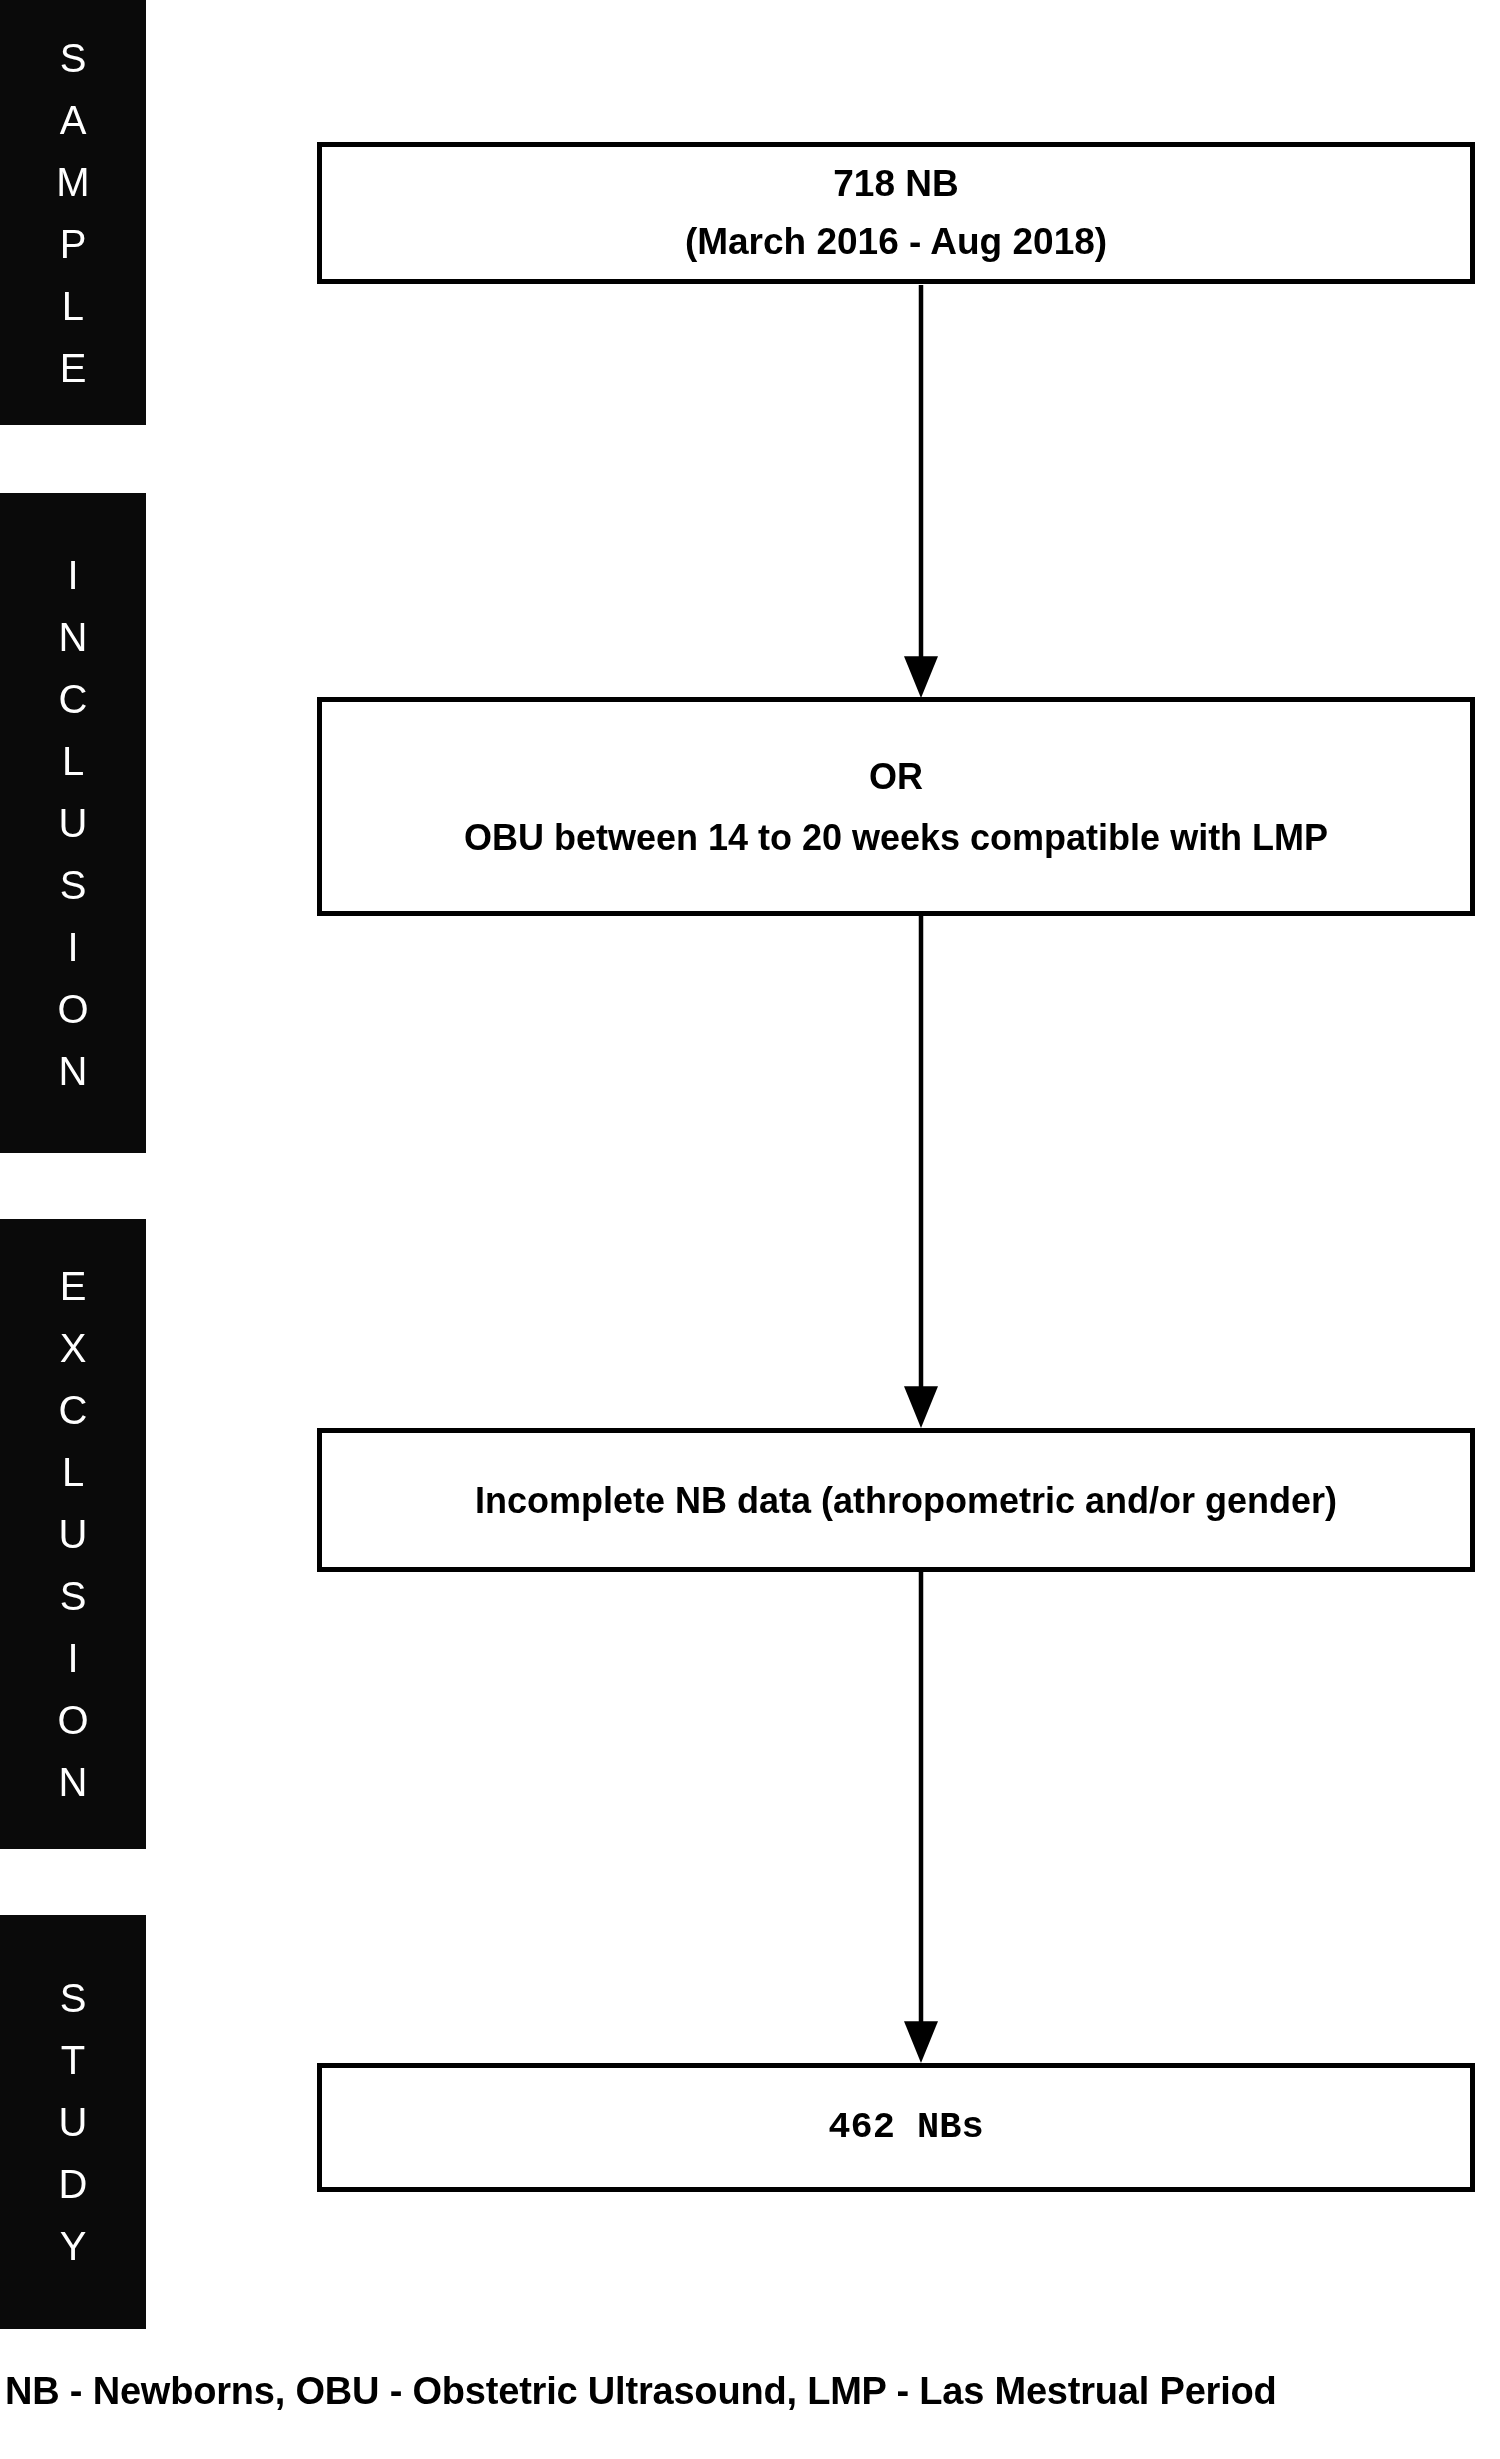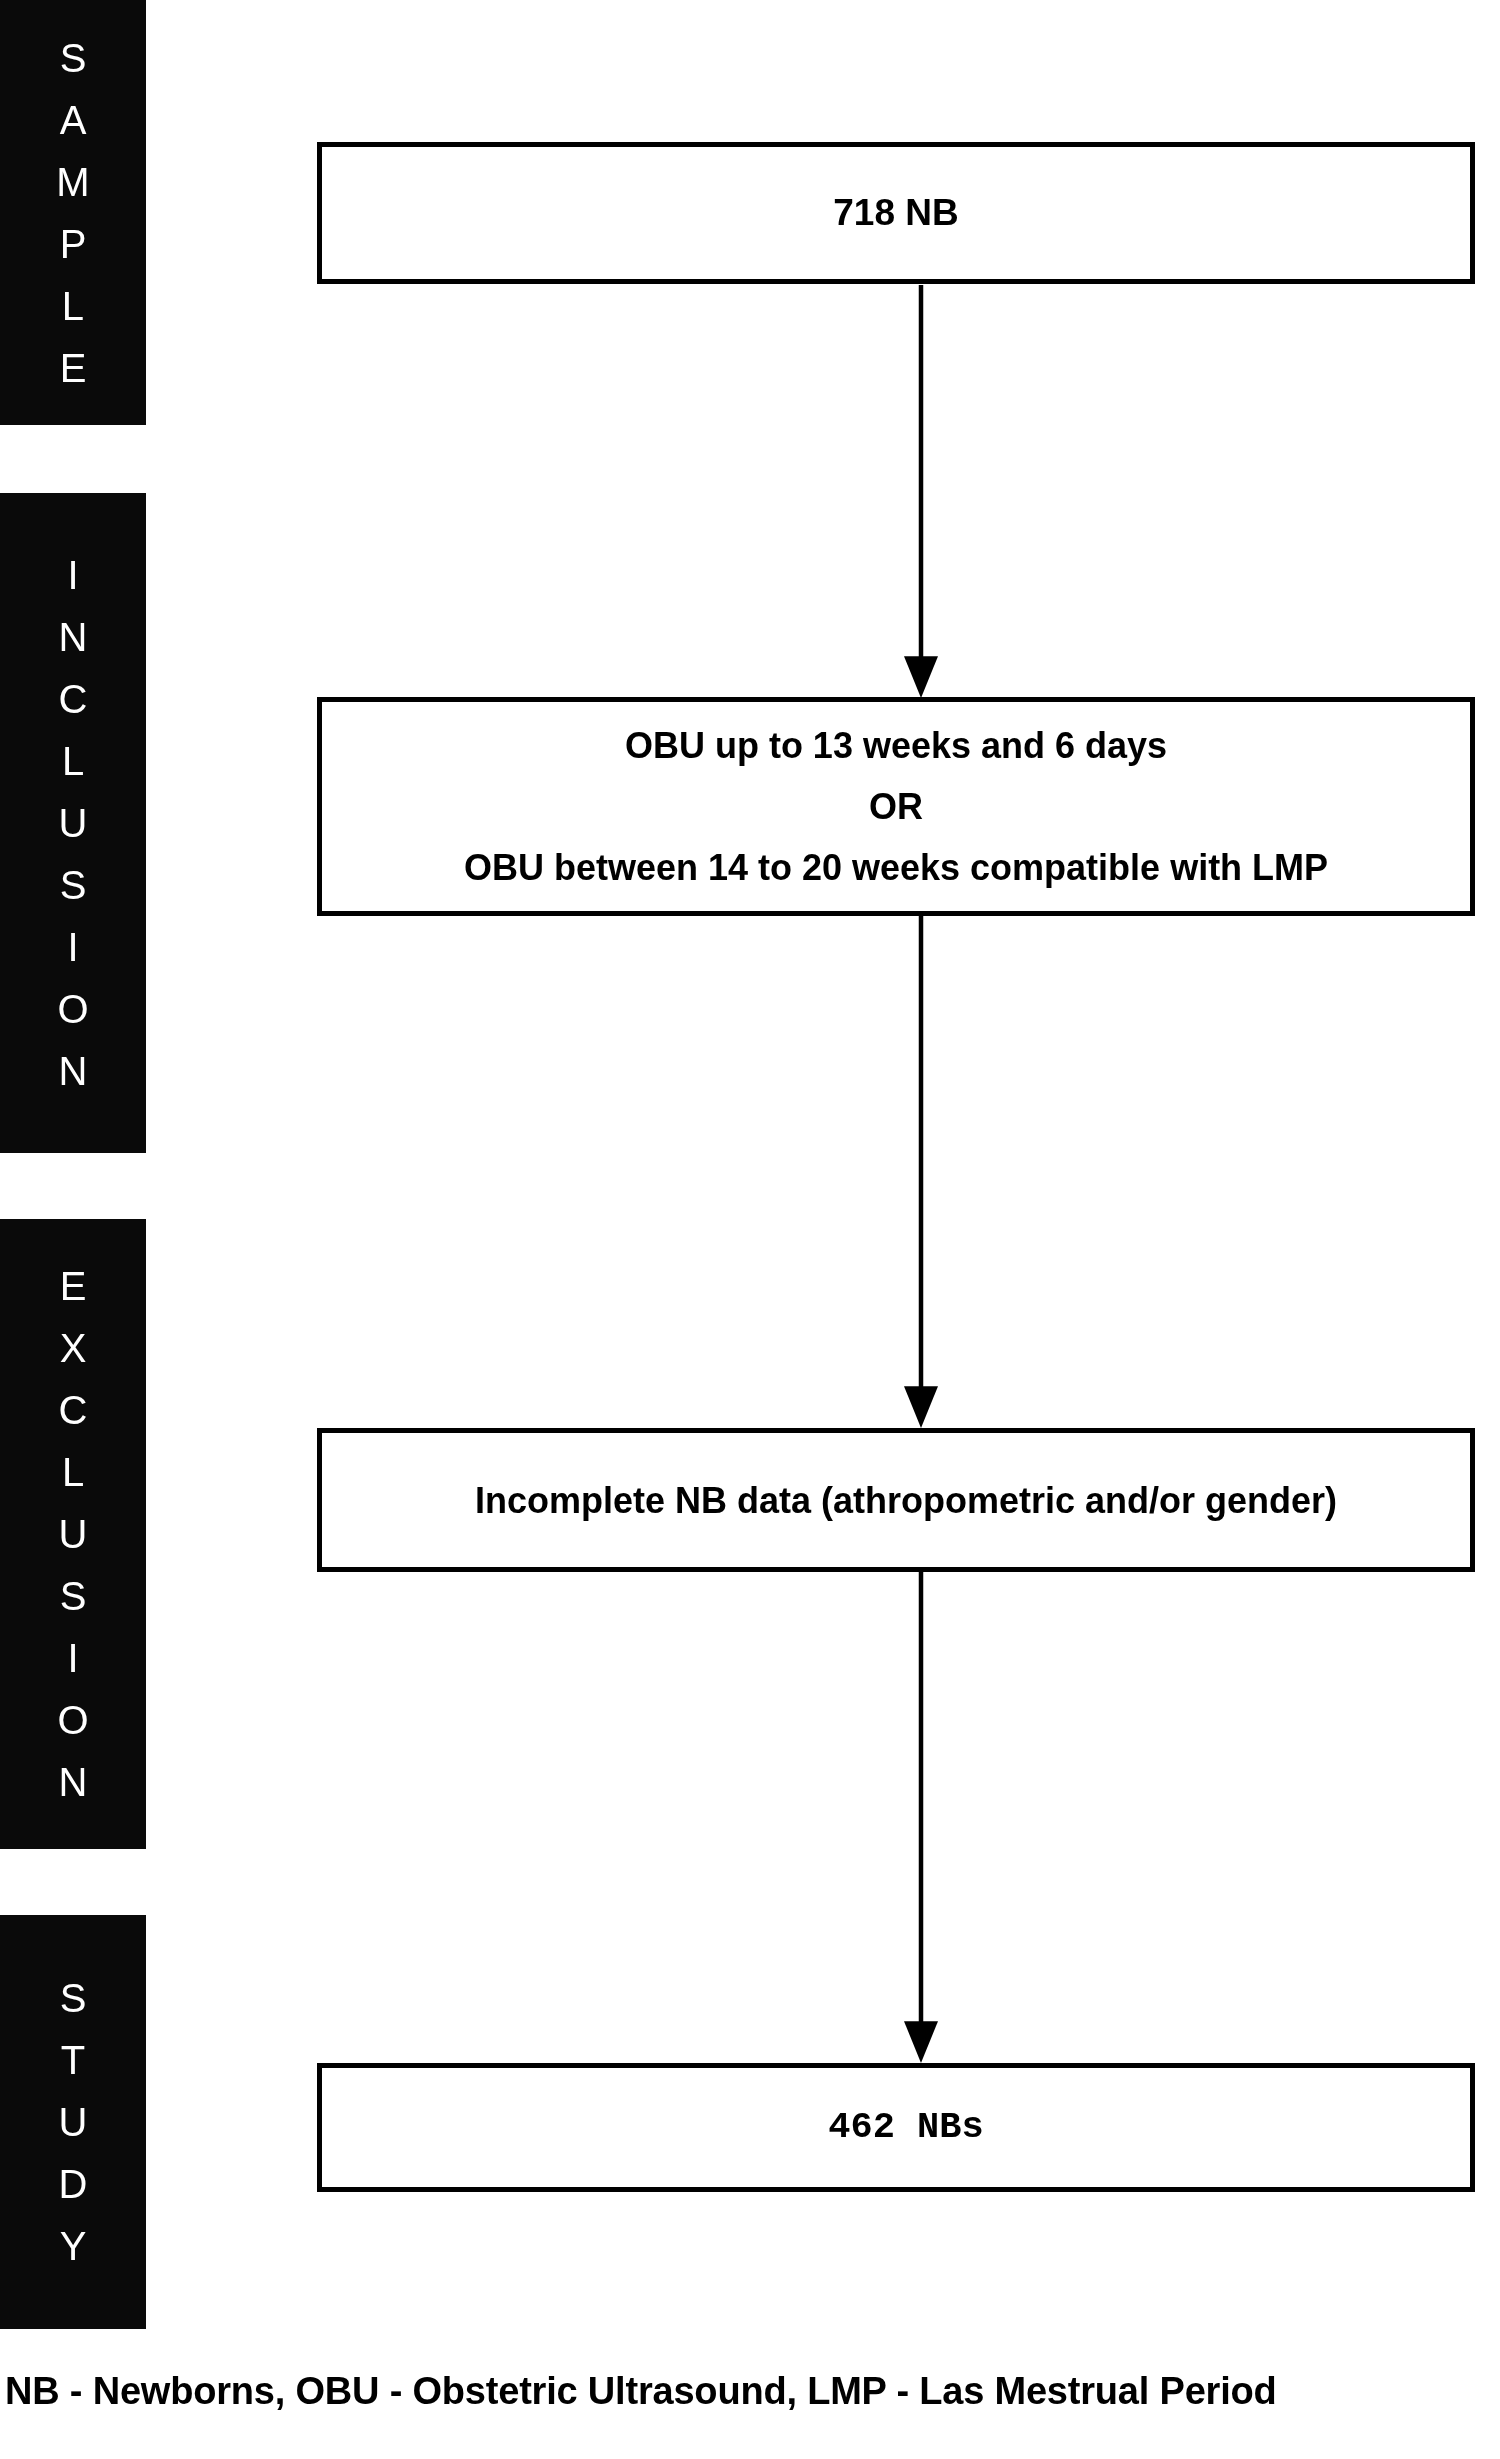--- a/index.html
+++ b/index.html
@@ -158,24 +158,24 @@
     <span>S</span>
     <span>T</span>
     <span>U</span>
     <span>D</span>
     <span>Y</span>
   </div>
 </div>
 
 <div class="flow-box" id="box-sample">
   <span class="line">718 NB</span>
+  <span class="line">(March 2016 - Aug 2018)</span>
 </div>
 
 <div class="flow-box" id="box-inclusion">
-  <span class="line">OBU up to 13 weeks and 6 days</span>
   <span class="line">OR</span>
   <span class="line">OBU between 14 to 20 weeks compatible with LMP</span>
 </div>
 
 <div class="flow-box" id="box-exclusion">
   <span class="line">Incomplete NB data (athropometric and/or gender)</span>
 </div>
 
 <div class="flow-box" id="box-study">
   <span class="line">462 NBs</span>

